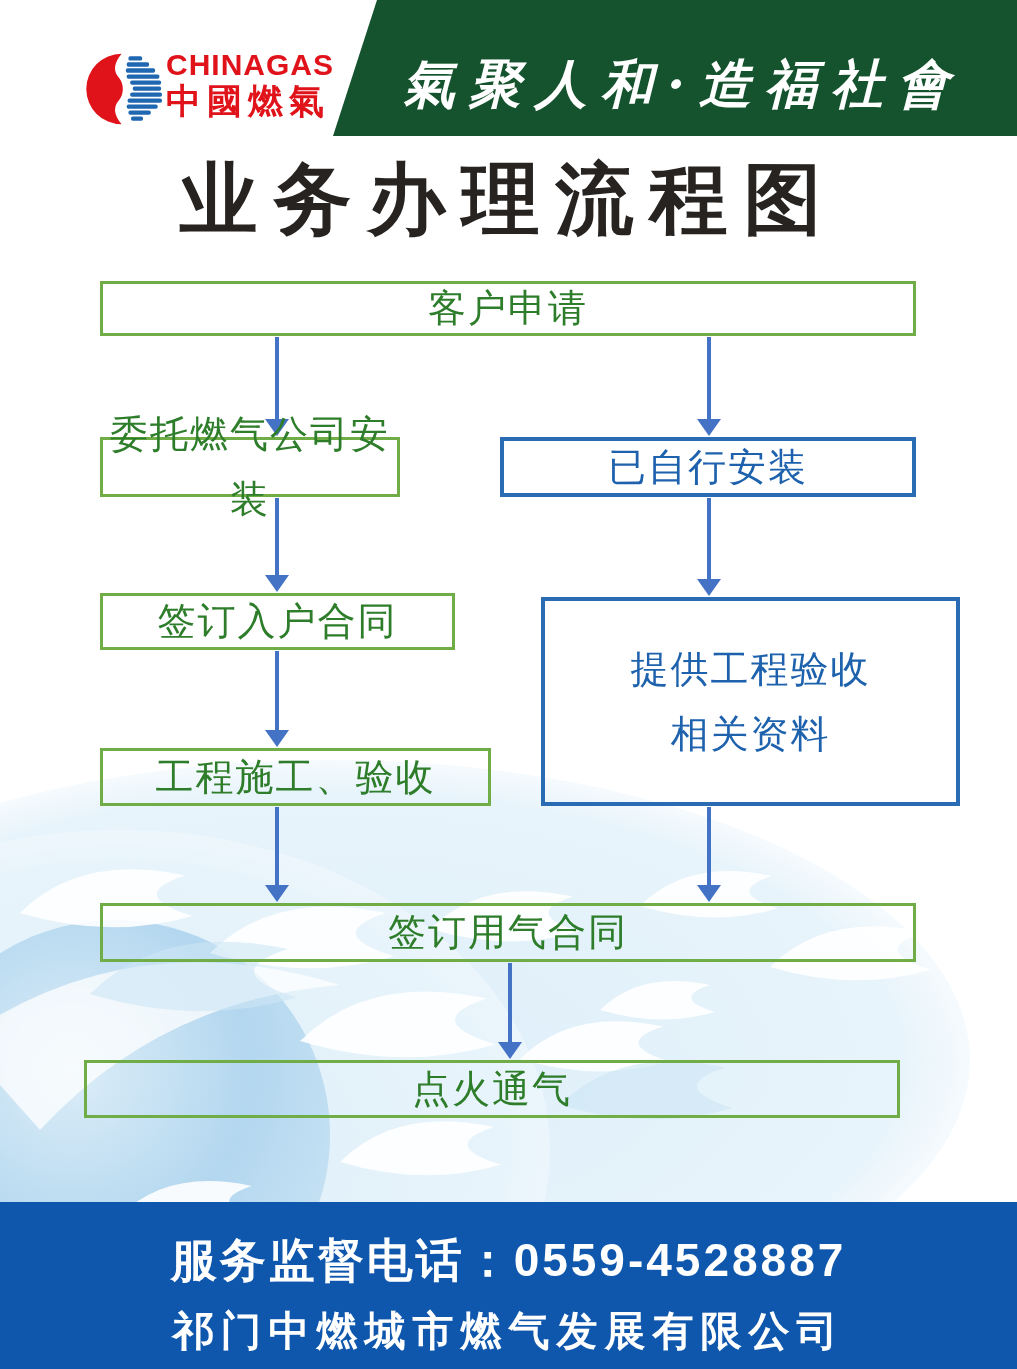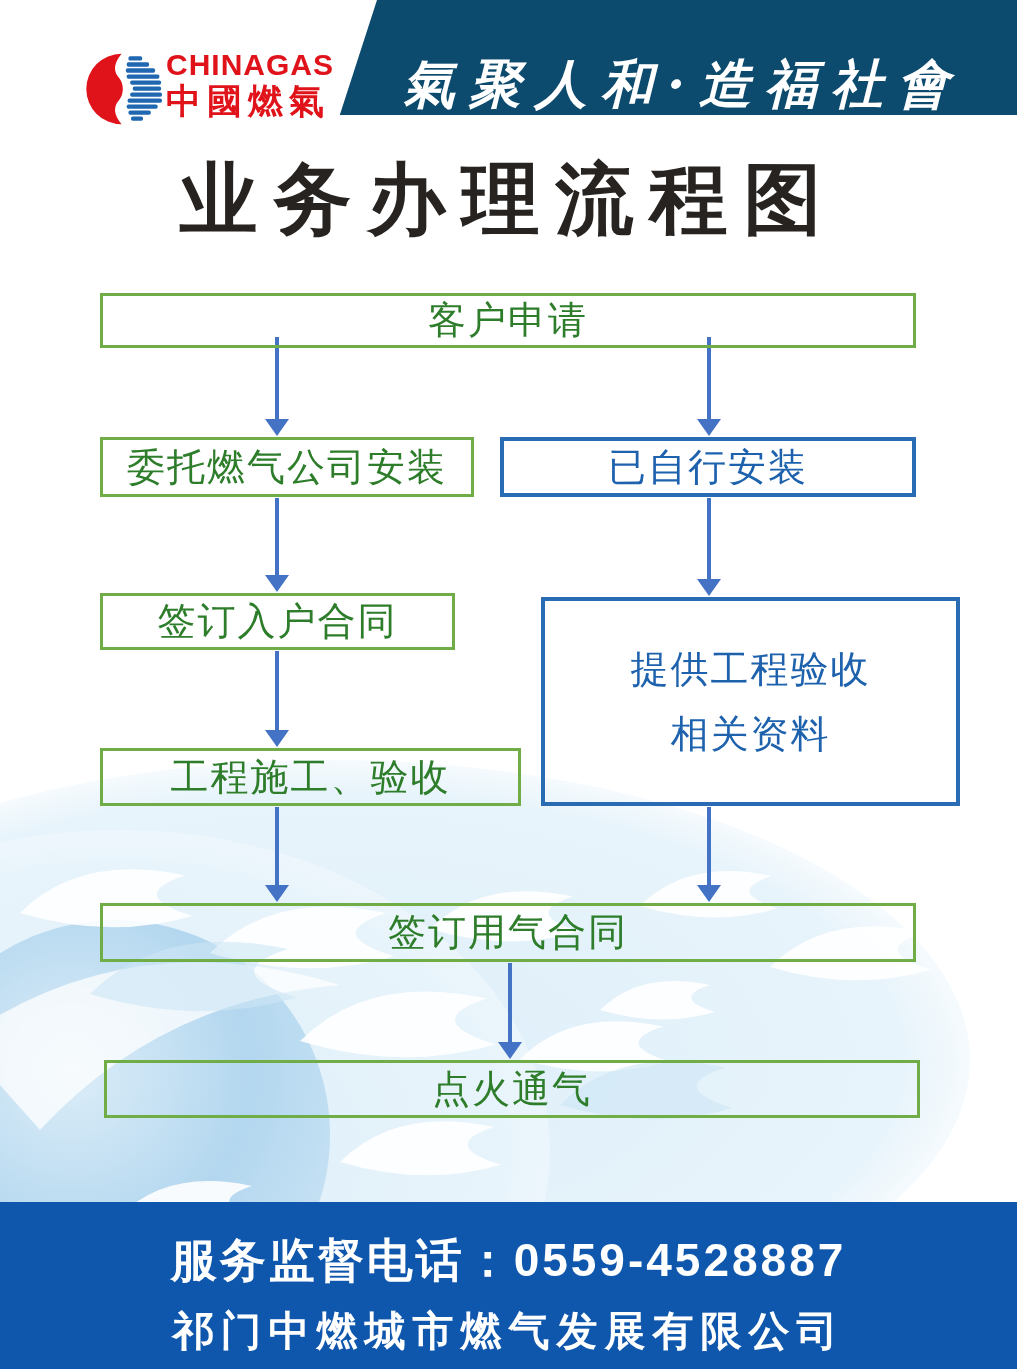--- a/index.html
+++ b/index.html
@@ -10,22 +10,22 @@
     font-family:"Liberation Sans",sans-serif;
   }
   
   #bg-decor{position:absolute;left:0;top:0;width:1017px;height:1369px;z-index:0;pointer-events:none;}
   
   .logo-icon{position:absolute;left:82px;top:44px;width:86px;height:90px;}
   .brand-text{position:absolute;left:166px;top:48px;width:180px;color:#e0121a;}
   .brand-en{font-size:30px;font-weight:bold;letter-spacing:1px;line-height:1.1;}
   .brand-cn{font-size:35px;font-weight:bold;letter-spacing:6px;line-height:1.15;}
   .banner{
-    position:absolute;left:333px;top:0;width:684px;height:115px;
-    background:#0c4a6e;
+    position:absolute;left:333px;top:0;width:684px;height:136px;
+    background:#14532d;
     -webkit-clip-path:polygon(44px 0,684px 0,684px 136px,0 136px);
     clip-path:polygon(44px 0,684px 0,684px 136px,0 136px);
   }
   .banner-slogan{
     position:absolute;left:60px;top:50px;width:580px;
     color:#ffffff;font-family:"DejaVu Serif","Liberation Serif",serif;
     font-size:52px;font-weight:bold;letter-spacing:14px;text-align:center;
     font-style:italic;white-space:nowrap;
   }
   
@@ -36,28 +36,28 @@
   }
   
   .flow-box{
     position:absolute;display:flex;align-items:center;justify-content:center;
     background:transparent;z-index:2;text-align:center;
     font-family:"Liberation Serif","DejaVu Serif",serif;
     font-size:38px;letter-spacing:2px;white-space:pre-line;line-height:1.7;
   }
   .flow-green{border:3px solid #70ad47;color:#2e7d2b;}
   .flow-blue{border:4px solid #2a6cb3;color:#1e62ae;}
-  .box-apply       {left:100px;top:281px;width:816px;height:55px;margin-top:12px;}
-  .box-entrust     {left:100px;top:437px;width:374px;height:60px;}
+  .box-apply       {left:100px;top:281px;width:816px;height:55px;}
+  .box-entrust     {left:100px;top:437px;width:300px;height:60px;}
   .box-self        {left:500px;top:437px;width:416px;height:60px;}
   .box-entry       {left:100px;top:593px;width:355px;height:57px;}
-  .box-construction{left:100px;top:748px;width:421px;height:58px;}
+  .box-construction{left:100px;top:748px;width:391px;height:58px;}
   .box-materials   {left:497px;top:597px;width:419px;height:209px;margin-left:44px;}
   .box-gascontract {left:100px;top:903px;width:816px;height:59px;}
-  .box-ignite      {left:104px;top:1060px;width:816px;height:58px;}
+  .box-ignite      {left:84px;top:1060px;width:816px;height:58px;}
   
   .arrow{position:absolute;width:4px;background:#4472c4;z-index:1;}
   .arrow::after{
     content:"";position:absolute;left:-10px;bottom:-17px;
     border:12px solid transparent;border-bottom:none;
     border-top:17px solid #4472c4;
   }
   .a1{left:275px;top:337px;height:82px;}
   .a2{left:707px;top:337px;height:82px;}
   .a3{left:275px;top:498px;height:77px;}

